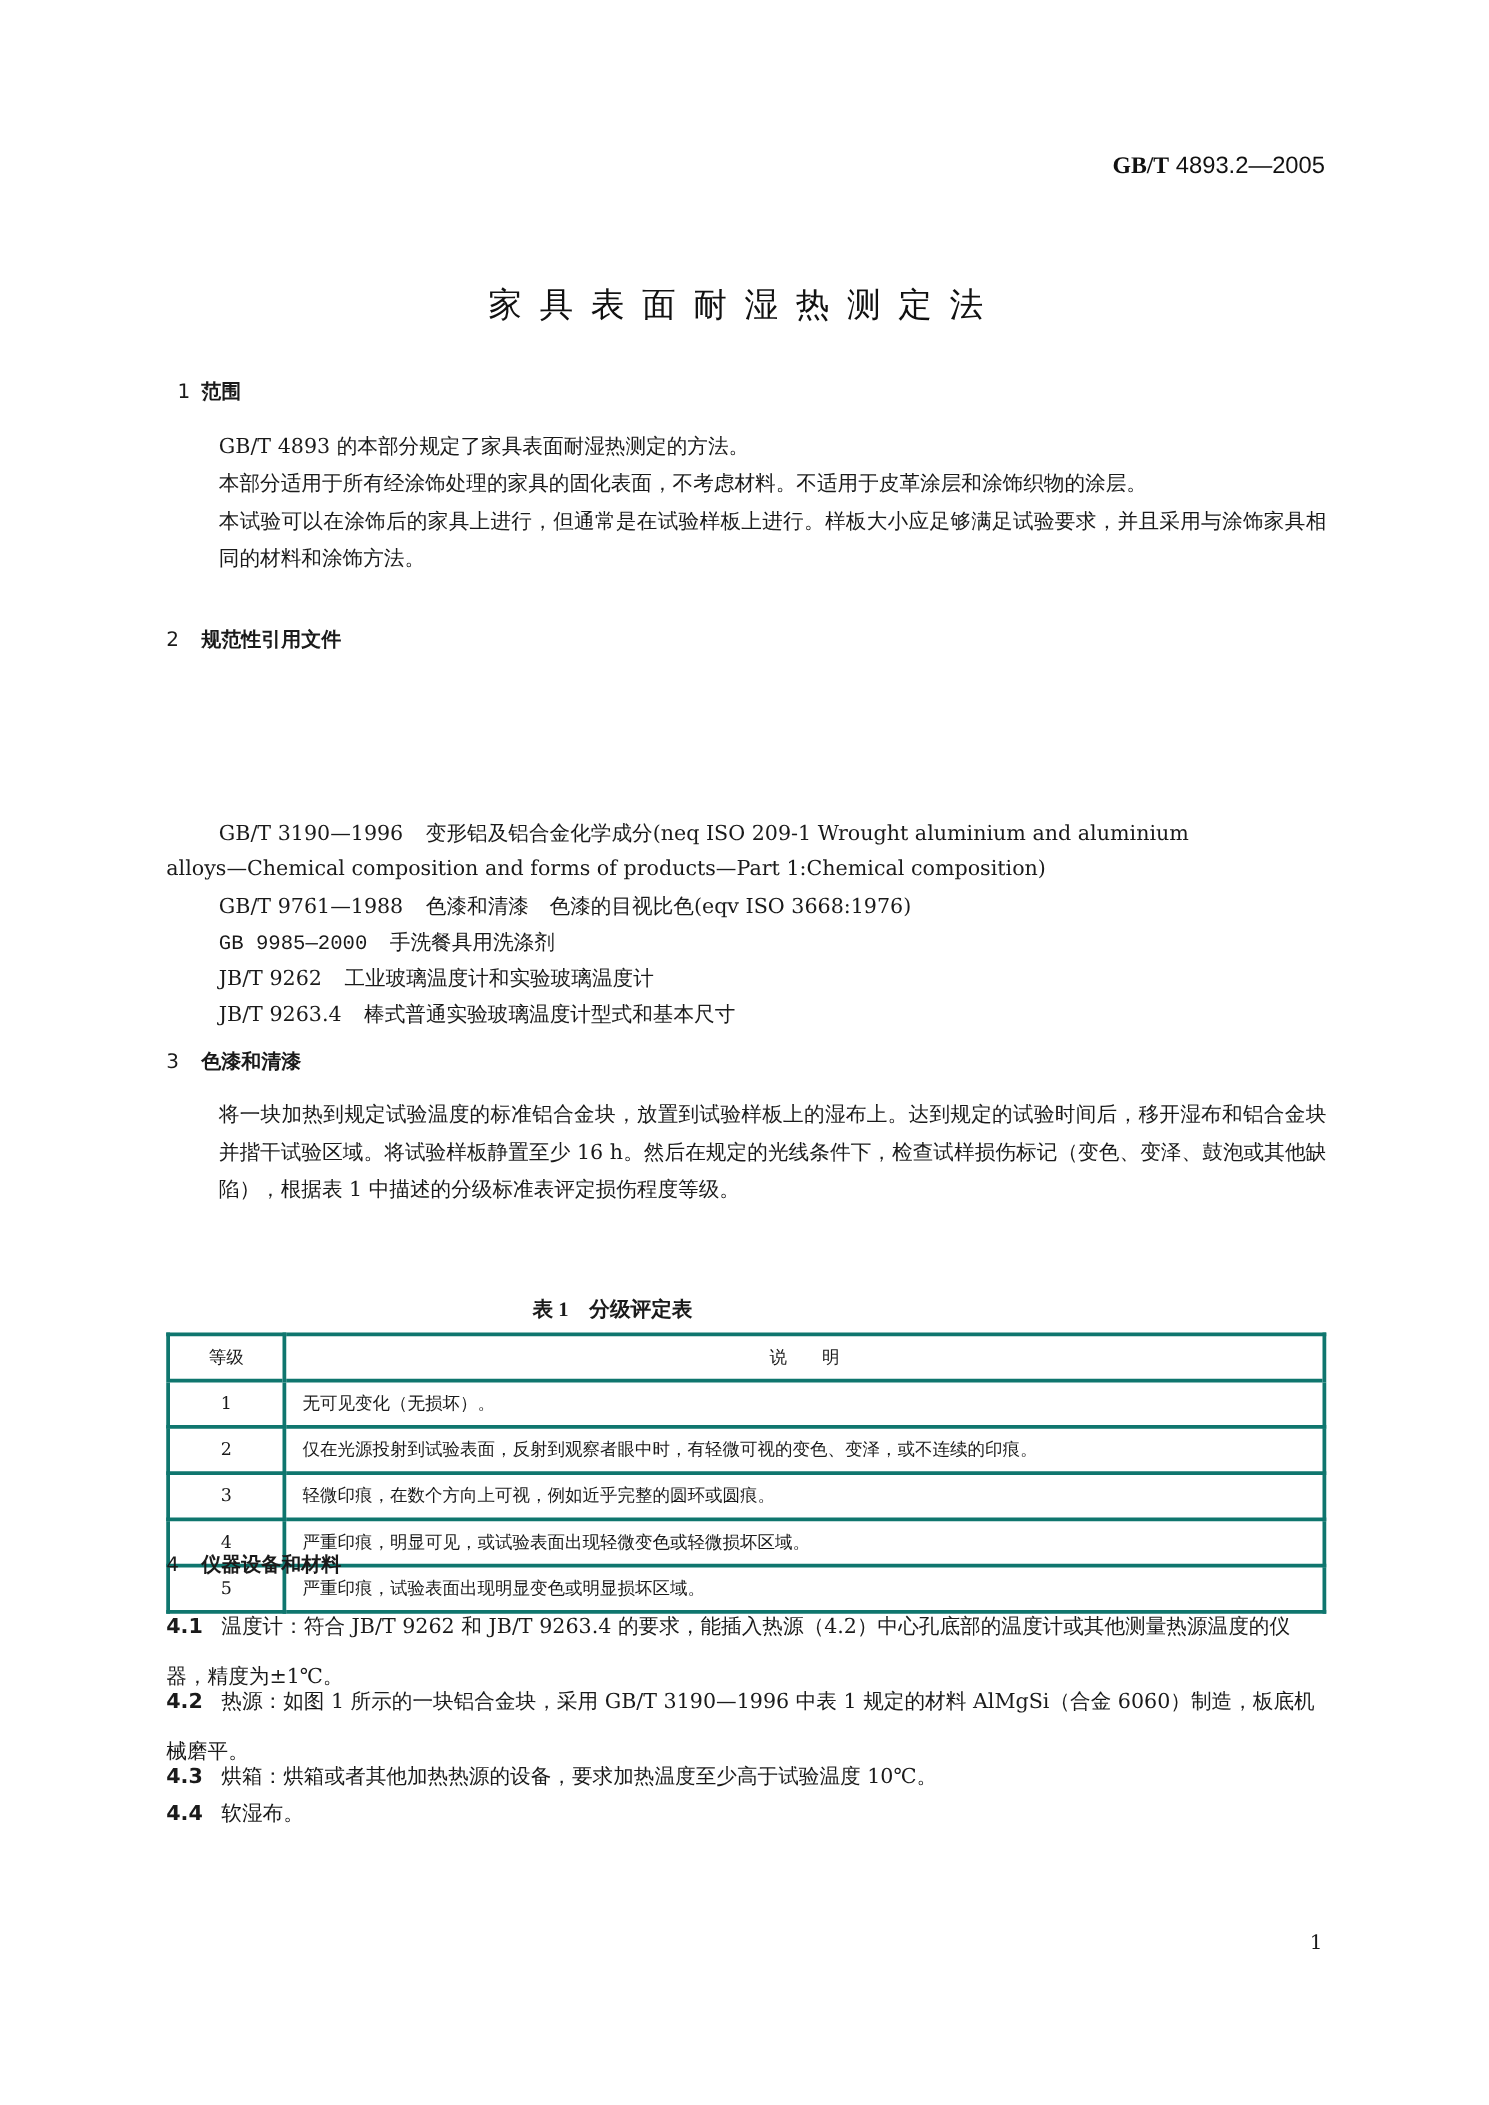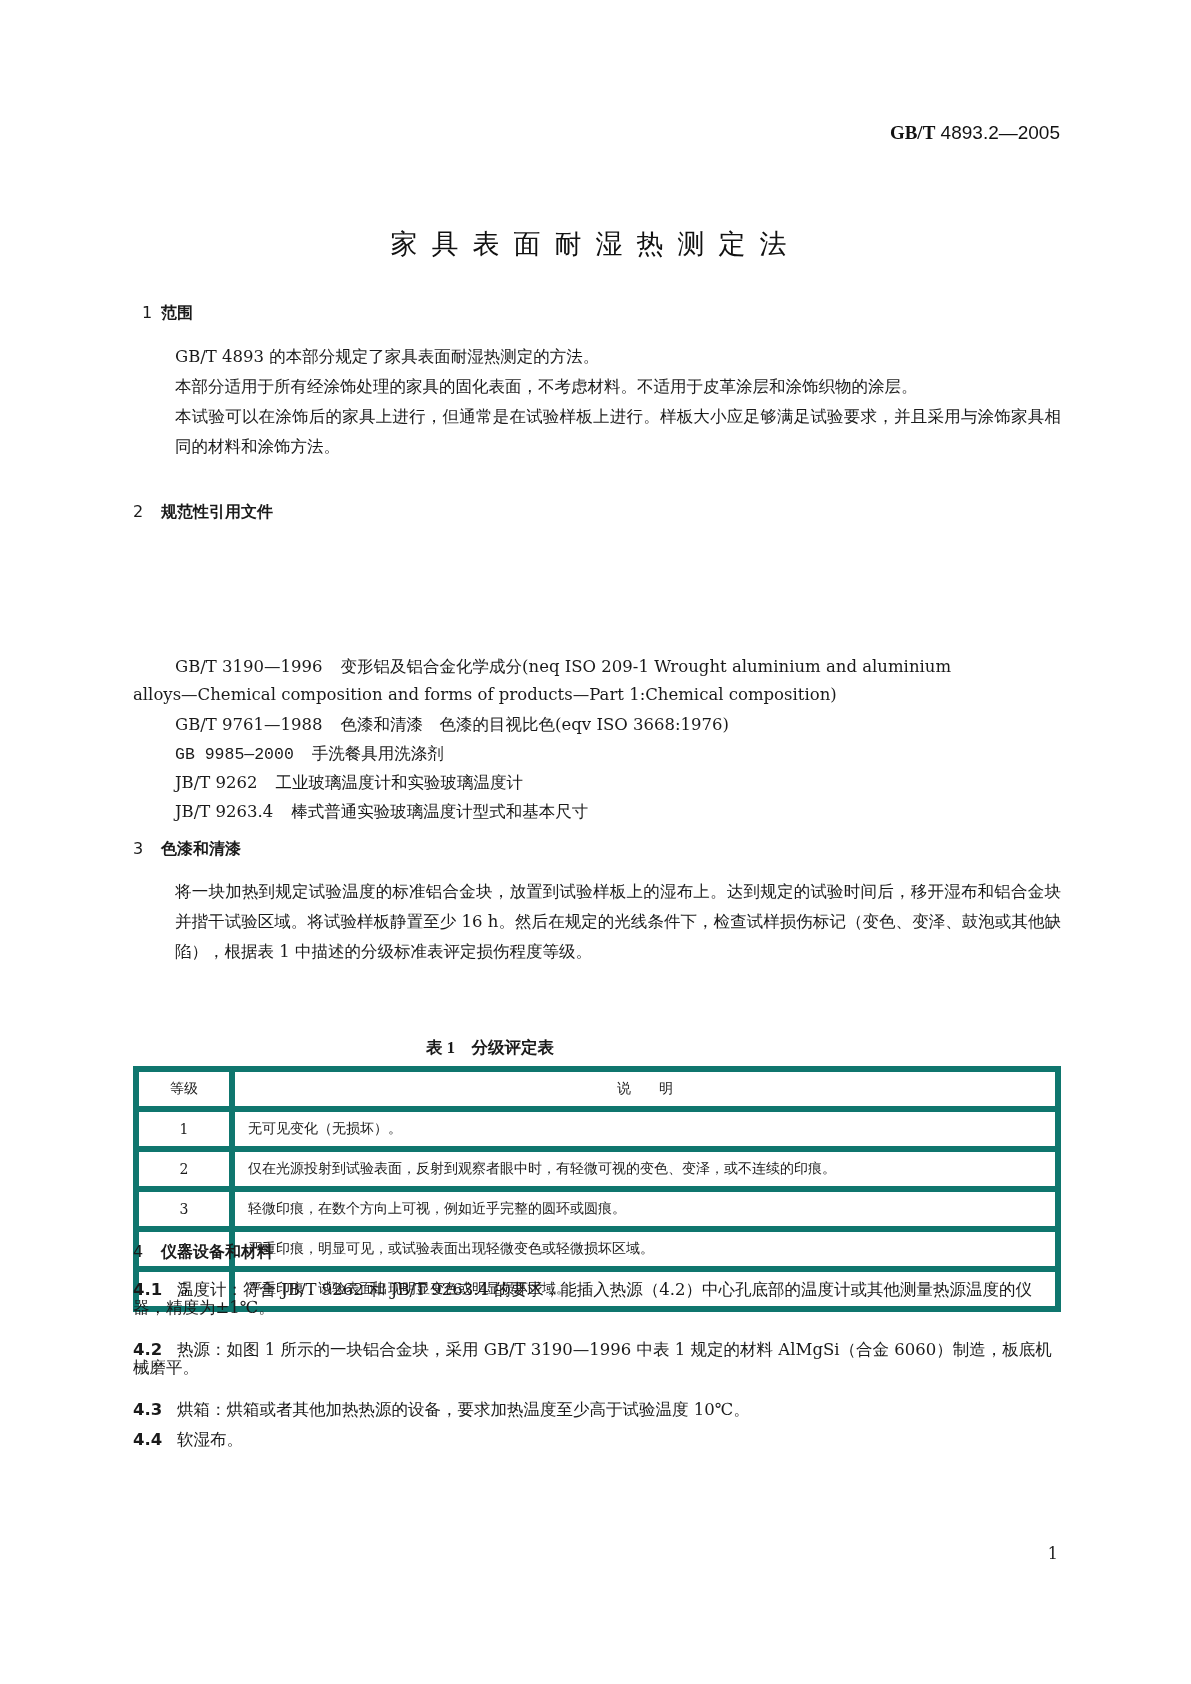--- a/index.html
+++ b/index.html
@@ -15,25 +15,25 @@
   .sec .num { display: inline-block; width: 28px; font-weight: normal; }
   .para { position: absolute; left: 133px; width: 928px; font-size: 16.5px; line-height: 30px; text-align: justify; }
   .para .ind { padding-left: 42px; }
   .line { position: absolute; left: 175px; font-size: 16.5px; white-space: nowrap; }
   .line0 { position: absolute; left: 133px; font-size: 16.5px; white-space: nowrap; }
   .gap { display: inline-block; width: 18px; }
   .tcap { position: absolute; left: 0; width: 980px; top: 1037px; text-align: center;
           font-family: Liberation Serif, serif; font-weight: bold; font-size: 16.5px; }
   table.grade { position: absolute; left: 133px; top: 1066px; width: 928px; border-collapse: collapse;
                 border: 2px solid #222; font-size: 14px; }
-  table.grade td, table.grade th { border: 6px solid #0f766e; height: 34px; padding: 0; }
+  table.grade td, table.grade th { border: 3px solid #0f766e; height: 34px; padding: 0; }
   table.grade th { font-weight: normal; border-bottom: 2px solid #222; }
   table.grade td.g { width: 90px; text-align: center; }
   table.grade td.d { text-align: left; padding-left: 13px; }
-  .sub { position: absolute; left: 133px; width: 928px; font-size: 16.5px; line-height: 18px; }
+  .sub { position: absolute; left: 133px; width: 928px; font-size: 16.5px; line-height: 40px; }
   .sub .sn { font-family: "DejaVu Sans", sans-serif; font-weight: bold; display: inline-block; width: 44px; }
   .pageno { position: absolute; right: 133px; top: 1544px; font-size: 16px; }
 </style>
 </head>
 <body>
 
 <div class="page">
 
   <div class="std-code">
     <b>GB/T</b>

